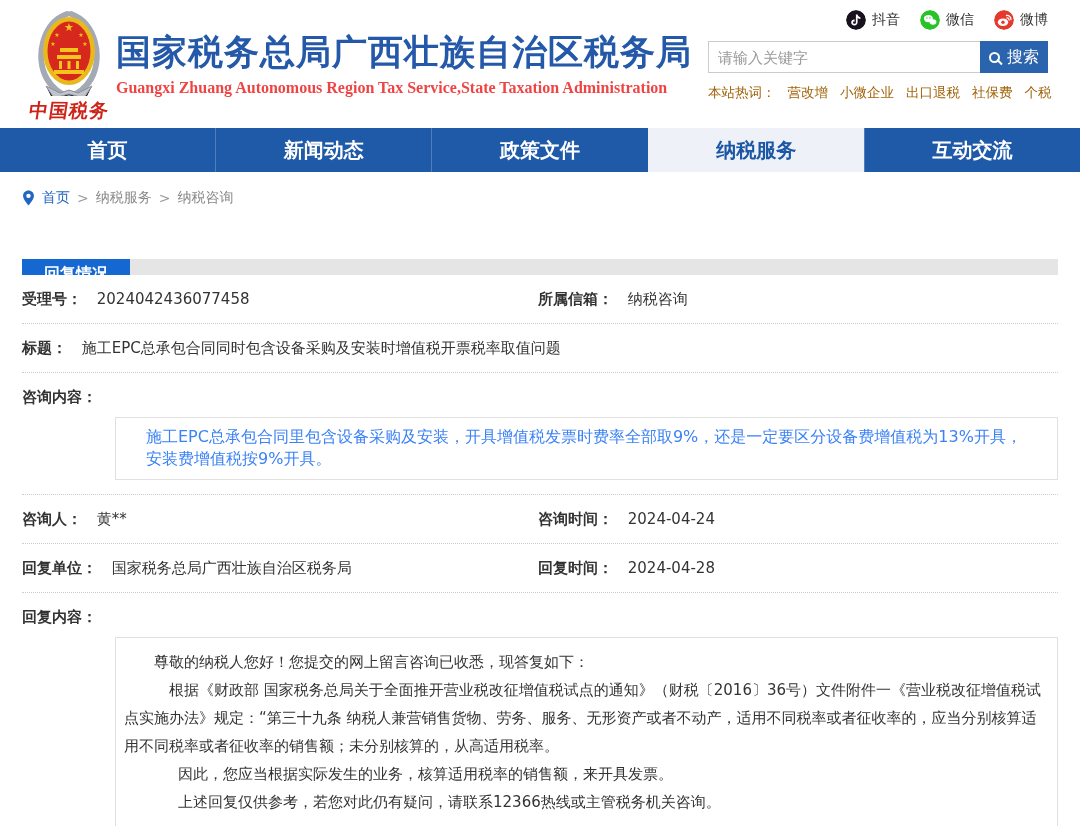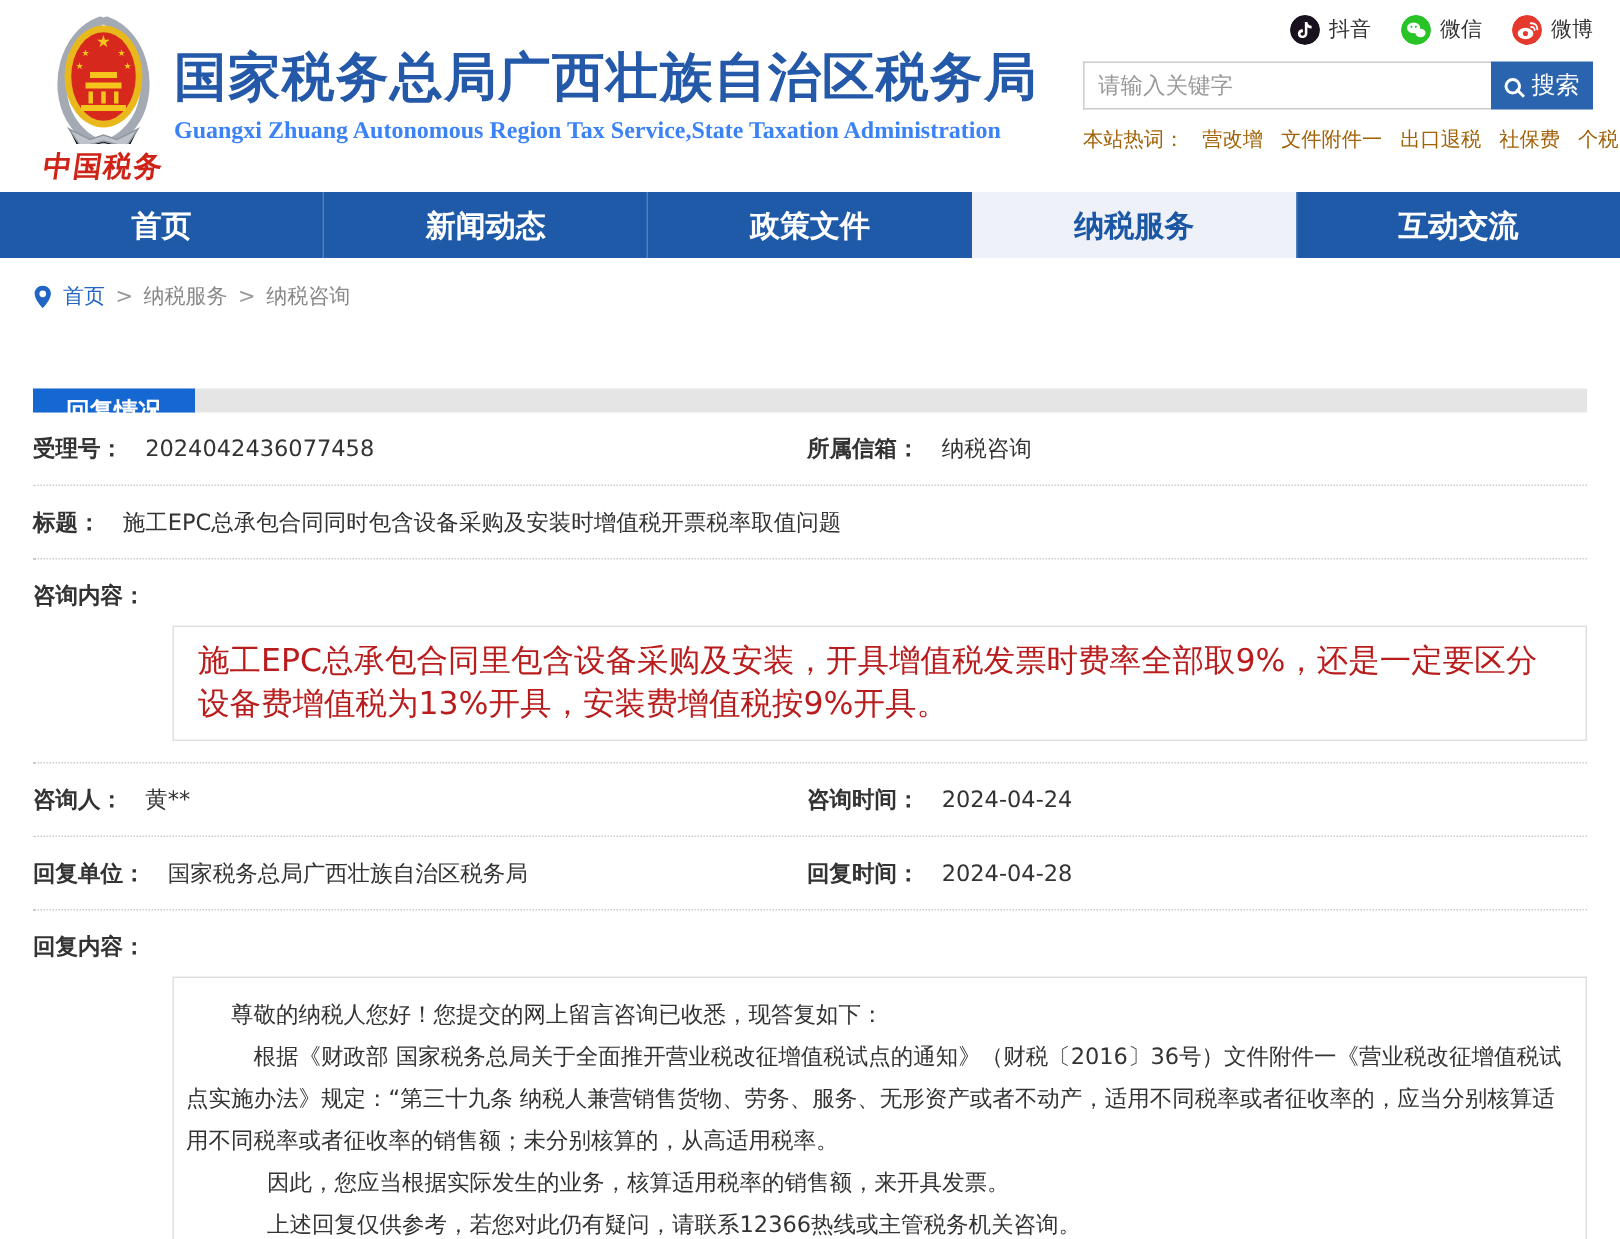--- a/index.html
+++ b/index.html
@@ -6,23 +6,23 @@
   html,body { width:1080px; height:826px; overflow:hidden; background:#fff;
               font-family:"DejaVu Sans","Liberation Sans",sans-serif; color:#333; }
 
   
   .header { position:relative; height:128px; background:#fff; }
   .logo { position:absolute; left:26px; top:8px; width:86px; text-align:center; }
   .logo-caption { color:#cf2318; font-weight:bold; font-size:19px; letter-spacing:1px;
                   transform:skewX(-8deg); margin-top:-2px; }
   .title-block { position:absolute; left:116px; top:33px; }
   .site-title { color:#2458a8; font-size:35px; font-weight:bold; letter-spacing:1px; line-height:1.1; }
-  .site-subtitle { color:#3b82f6; font-size:16px; font-weight:bold; margin-top:7px;
+  .site-subtitle { color:#ef4444; font-size:16px; font-weight:bold; margin-top:7px;
                    font-family:"Liberation Serif","DejaVu Serif",serif; }
-  .header-right { position:absolute; right:18px; top:8px; width:340px; }
+  .header-right { position:absolute; right:32px; top:8px; width:340px; }
   .social-row { display:flex; justify-content:flex-end; gap:20px; align-items:center; height:24px; }
   .social-item { display:flex; align-items:center; gap:6px; font-size:14px; color:#333; cursor:pointer; }
   .sicon { width:20px; height:20px; border-radius:50%; display:block; }
   .search-row { display:flex; margin-top:9px; }
   .search-input { flex:1; height:32px; border:1px solid #ccc; border-right:none; padding:0 9px;
                   font-size:15px; color:#333; outline:none; }
   .search-input::placeholder { color:#999; }
   .search-btn { width:68px; height:32px; background:#2a63ae; color:#fff; border:none; font-size:16px;
                 display:flex; align-items:center; justify-content:center; cursor:pointer; }
   .mag { width:11px; height:11px; border:2px solid #fff; border-radius:50%; position:relative;
@@ -48,22 +48,22 @@
 
   
   .content { margin:0 22px; }
   .tabstrip { margin-top:52px; height:16px; background:#e5e5e5; display:flex; }
   .tab-active { min-width:106px; padding:0 22px; background:#1568d2; color:#fff; font-size:16px;
                 font-weight:bold; text-align:center; line-height:30px; cursor:pointer; }
   .row { border-bottom:1px dotted #ccc; padding:15px 0 14px; font-size:15px; }
   .row.cols { display:grid; grid-template-columns:516px auto; }
   .lbl { font-weight:bold; color:#333; margin-right:10px; }
   .val { color:#333; }
-  .inbox { border:1px solid #e0e0e0; margin-left:93px; margin-top:10px; padding:8px 16px;
-           font-size:21px; line-height:1.4; color:#b91c1c; }
+  .inbox { border:1px solid #e0e0e0; margin-left:93px; margin-top:10px; padding:8px 30px;
+           font-size:16px; line-height:1.4; color:#3b82f6; }
   .replybox { border:1px solid #e0e0e0; margin-left:93px; margin-top:10px;
               padding:10px 8px 30px; font-size:15px; line-height:28px; color:#333; min-height:198px; }
   .replybox p.i2 { text-indent:2em; }
   .replybox p.i3 { text-indent:3em; }
   .replybox p.i36 { text-indent:3.6em; }
   .row.noline { border-bottom:none; padding-bottom:4px; }
 </style>
 </head>
 <body>
 
@@ -133,21 +133,21 @@
       <input class="search-input" placeholder="请输入关键字" style="">
       <button class="search-btn">
         <span class="mag"></span>
         <span>搜索</span>
       </button>
     </div>
 
     <div class="hotwords">
       <span class="lbl-hot">本站热词：</span>
       <span class="hw">营改增</span>
-      <span class="hw">文件附件一</span>
+      <span class="hw">小微企业</span>
       <span class="hw">出口退税</span>
       <span class="hw">社保费</span>
       <span class="hw">个税</span>
     </div>
   </div>
 </div>
 
 <div class="nav">
   <div class="nav-item">首页</div>
   <div class="nav-item">新闻动态</div>

